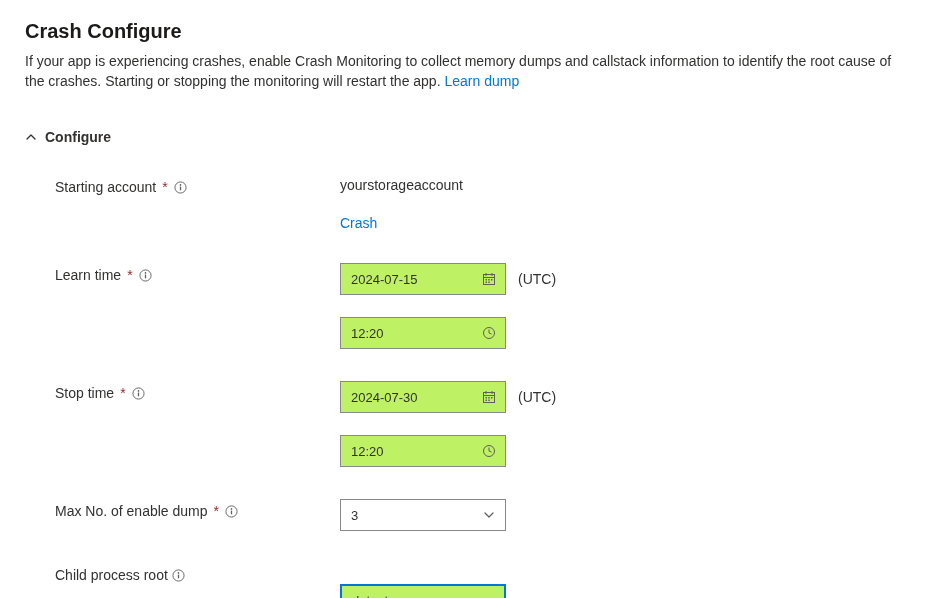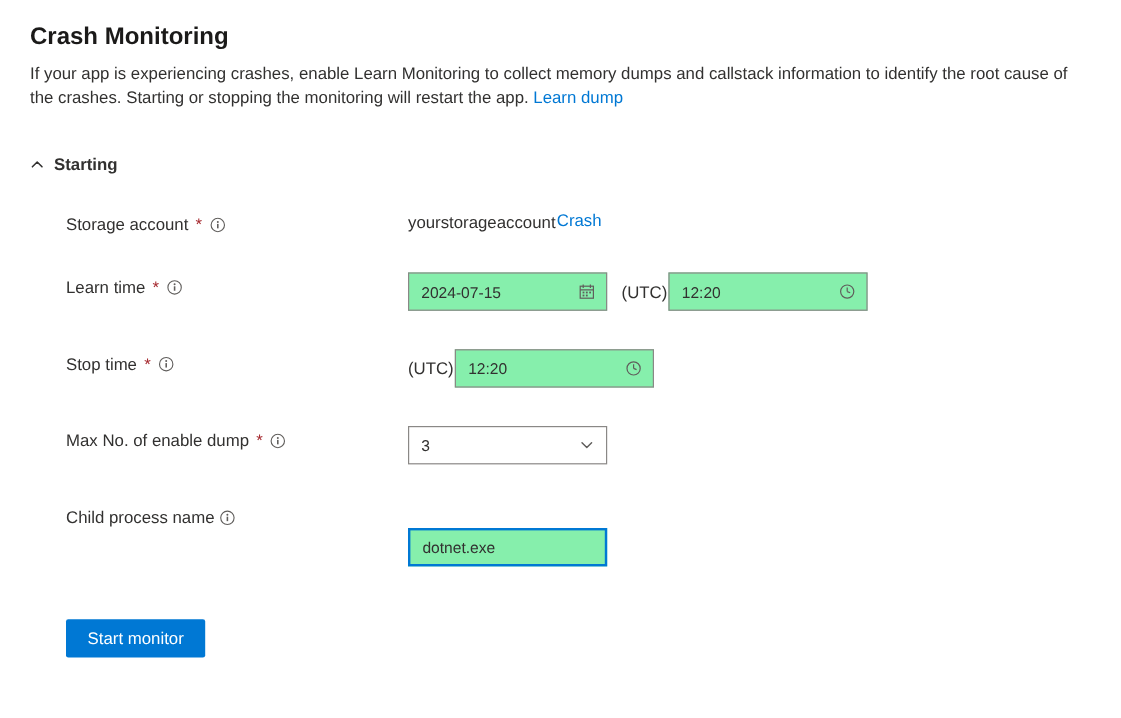--- a/index.html
+++ b/index.html
@@ -65,35 +65,35 @@
     }
     .req { color: #a4262c; margin: 0 2px; }
     .info-icon {
       width: 14px; height: 14px;
       display: inline-flex;
       align-items: center;
       justify-content: center;
     }
     .value-col {
       display: flex;
-      flex-direction: row;
-      gap: 1px;
+      flex-direction: column;
+      gap: 22px;
     }
     .value-row {
       display: flex;
       align-items: center;
       gap: 12px;
     }
     .static-val { font-size: 14px; padding-top: 2px; }
     .input-wrap {
       position: relative;
       width: 166px;
       height: 32px;
       border: 1px solid #8a8886;
-      background: #86efac;
+      background: #bef264;
       display: flex;
       align-items: center;
     }
     .input-wrap.focused { border: 2px solid #0078d4; margin-top: 21px; }
     .input-wrap input {
       border: none;
       outline: none;
       width: 100%;
       height: 100%;
       padding: 0 32px 0 10px;
@@ -147,39 +147,39 @@
       cursor: pointer;
       border-radius: 2px;
     }
     svg { display: block; }
   </style>
 </head>
 <body>
 
 
 
-<h1 class="title">Crash Monitoring</h1>
+<h1 class="title">Crash Configure</h1>
 <p class="description">
-  <span>If your app is experiencing crashes, enable Learn Monitoring to collect memory dumps and callstack information to identify the root cause of the crashes. Starting or stopping the monitoring will restart the app. </span><a class="link">Learn dump</a>
+  <span>If your app is experiencing crashes, enable Crash Monitoring to collect memory dumps and callstack information to identify the root cause of the crashes. Starting or stopping the monitoring will restart the app. </span><a class="link">Learn dump</a>
 </p>
 
 <div class="section-header">
   <span class="chev">
     <svg width="12" height="12" viewBox="0 0 12 12">
         <path d="M2 8 L6 4 L10 8" stroke="#323130" stroke-width="1.3" fill="none" stroke-linecap="round" stroke-linejoin="round"></path>
       </svg>
   </span>
-  <span class="section-title">Starting</span>
+  <span class="section-title">Configure</span>
 </div>
 
 <div class="form-rows">
 
   <div class="row">
     <div class="label-col">
-      <span>Storage account</span>
+      <span>Starting account</span>
       <span class="req">*</span>
       <span class="info-icon">
         <svg width="13" height="13" viewBox="0 0 14 14">
             <circle cx="7" cy="7" r="6" stroke="#605e5c" stroke-width="1" fill="none"></circle>
             <circle cx="7" cy="4.2" r="0.9" fill="#605e5c"></circle>
             <rect x="6.3" y="6" width="1.4" height="4" fill="#605e5c"></rect>
           </svg>
       </span>
     </div>
     <div class="value-col">
@@ -242,20 +242,36 @@
       <span class="info-icon">
         <svg width="13" height="13" viewBox="0 0 14 14">
             <circle cx="7" cy="7" r="6" stroke="#605e5c" stroke-width="1" fill="none"></circle>
             <circle cx="7" cy="4.2" r="0.9" fill="#605e5c"></circle>
             <rect x="6.3" y="6" width="1.4" height="4" fill="#605e5c"></rect>
           </svg>
       </span>
     </div>
     <div class="value-col">
       <div class="value-row">
+        <div class="input-wrap">
+          <input type="text" value="2024-07-30" style="">
+          <span class="trail-icon">
+            <svg width="14" height="14" viewBox="0 0 14 14">
+                <rect x="1.5" y="2.5" width="11" height="10" stroke="#605e5c" stroke-width="1" fill="none"></rect>
+                <line x1="1.5" y1="5.5" x2="12.5" y2="5.5" stroke="#605e5c" stroke-width="1"></line>
+                <line x1="4" y1="1" x2="4" y2="4" stroke="#605e5c" stroke-width="1"></line>
+                <line x1="10" y1="1" x2="10" y2="4" stroke="#605e5c" stroke-width="1"></line>
+                <rect x="3.5" y="7" width="1.5" height="1.5" fill="#605e5c"></rect>
+                <rect x="6.25" y="7" width="1.5" height="1.5" fill="#605e5c"></rect>
+                <rect x="9" y="7" width="1.5" height="1.5" fill="#605e5c"></rect>
+                <rect x="3.5" y="9.5" width="1.5" height="1.5" fill="#605e5c"></rect>
+                <rect x="6.25" y="9.5" width="1.5" height="1.5" fill="#605e5c"></rect>
+              </svg>
+          </span>
+        </div>
         <span class="utc">(UTC)</span>
       </div>
       <div class="value-row">
         <div class="input-wrap">
           <input type="text" value="12:20" style="">
           <span class="trail-icon">
             <svg width="14" height="14" viewBox="0 0 14 14">
                 <circle cx="7" cy="7" r="5.5" stroke="#605e5c" stroke-width="1" fill="none"></circle>
                 <line x1="7" y1="7" x2="7" y2="3.5" stroke="#605e5c" stroke-width="1"></line>
                 <line x1="7" y1="7" x2="9.5" y2="8" stroke="#605e5c" stroke-width="1"></line>
@@ -285,21 +301,21 @@
           <svg width="12" height="12" viewBox="0 0 12 12">
               <path d="M2 4 L6 8 L10 4" stroke="#605e5c" stroke-width="1.2" fill="none" stroke-linecap="round" stroke-linejoin="round"></path>
             </svg>
         </span>
       </div>
     </div>
   </div>
 
   <div class="row tight">
     <div class="label-col">
-      <span>Child process name</span>
+      <span>Child process root</span>
       <span class="info-icon">
         <svg width="13" height="13" viewBox="0 0 14 14">
             <circle cx="7" cy="7" r="6" stroke="#605e5c" stroke-width="1" fill="none"></circle>
             <circle cx="7" cy="4.2" r="0.9" fill="#605e5c"></circle>
             <rect x="6.3" y="6" width="1.4" height="4" fill="#605e5c"></rect>
           </svg>
       </span>
     </div>
     <div class="value-col">
       <div class="input-wrap focused">

